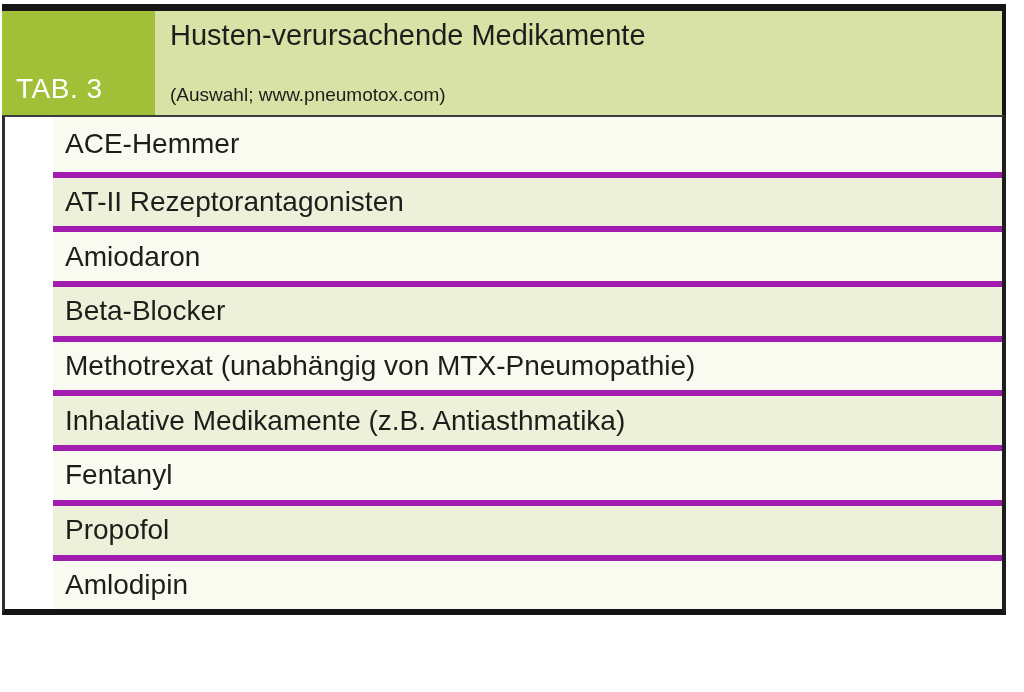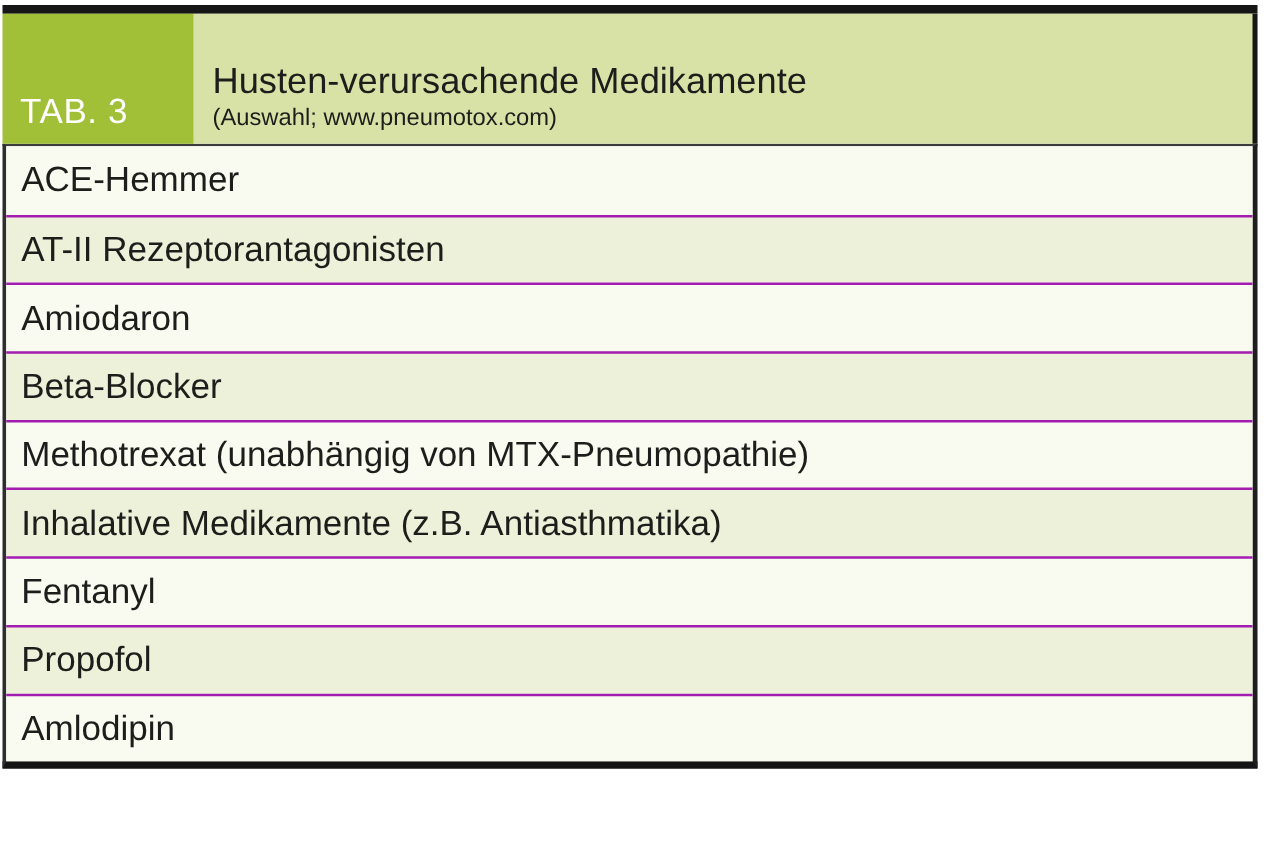--- a/index.html
+++ b/index.html
@@ -48,21 +48,21 @@
     line-height: 1;
     letter-spacing: 0.5px;
   }
   .title-cell {
     flex: 1;
     background: #d9e2a6;
     border-right: 4px solid #161616;
     box-sizing: border-box;
     display: flex;
     flex-direction: column;
-    justify-content: flex-end;
+    justify-content: space-between;
     padding: 6px 16px 8px 15px;
   }
   .title-line1 {
     font-size: 29px;
     color: #1d1d1b;
     line-height: 1.25;
   }
   .title-line2 {
     font-size: 19px;
     color: #1d1d1b;
@@ -78,23 +78,24 @@
   .row {
     height: 54.7px;
     display: flex;
     align-items: center;
     box-sizing: border-box;
     padding-left: 12px;
     font-size: 28px;
     color: #1d1d1b;
     white-space: nowrap;
     overflow: hidden;
+    margin-left: 48px;
   }
   .row:not(:first-child) {
-    border-top: 2px solid #a21caf;
+    border-top: 6px solid #a21caf;
   }
   .row:nth-child(odd) {
     background: #f9faf0;
   }
   .row:nth-child(even) {
     background: #edf1d9;
   }
 </style>
 </head>
 <body>

